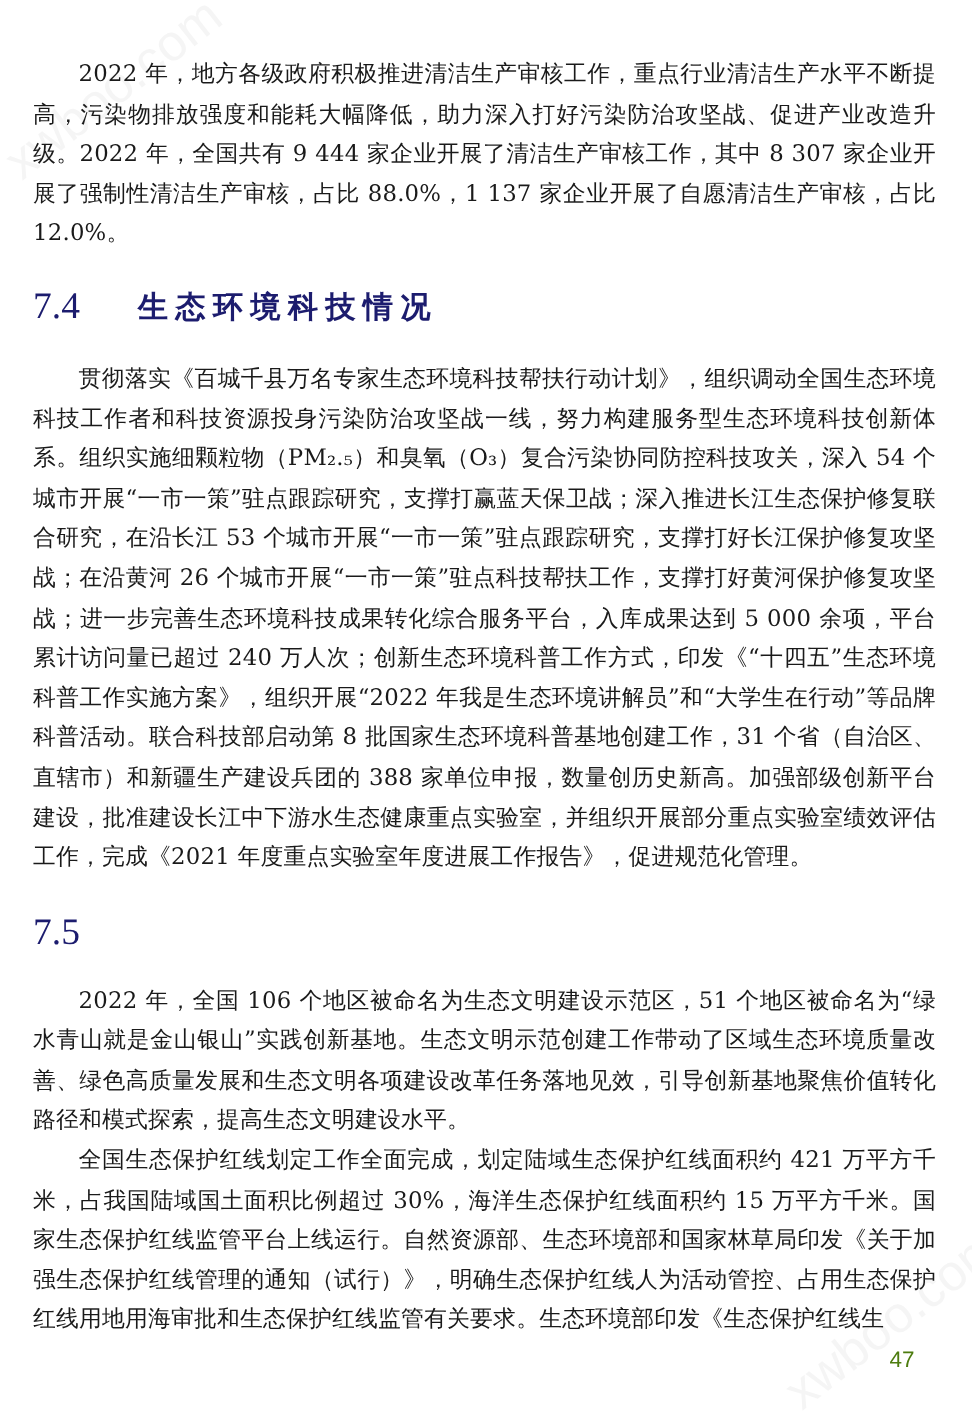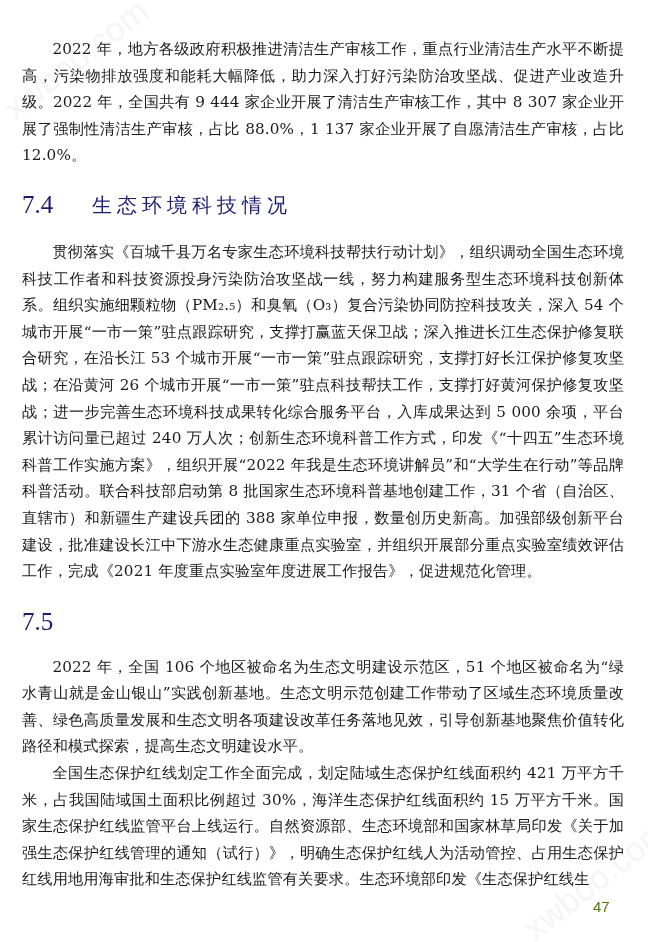--- a/index.html
+++ b/index.html
@@ -24,34 +24,34 @@
     .para {
       margin: 0;
       font-size: 15.2px;
       line-height: 26.6px;
       text-indent: 2em;
       text-align: justify;
       letter-spacing: 0.15px;
     }
     .heading {
       display: flex;
-      align-items: flex-end;
+      align-items: center;
       margin: 0;
       color: #1c1c6e;
       font-weight: normal;
     }
     .heading .num {
       font-family: "Liberation Serif", serif;
       font-size: 25px;
       width: 70px;
       display: inline-block;
     }
     .heading .title {
       font-family: "DejaVu Sans", sans-serif;
-      font-weight: normal;
+      font-weight: bold;
       font-size: 20px;
       letter-spacing: 5px;
     }
     #h74 { margin-top: 22px; margin-bottom: 20px; }
     #h75 { margin-top: 23px; margin-bottom: 18px; gap: 48px; }
     .page-number {
       position: absolute;
       left: 593px;
       top: 898px;
       font-family: "Liberation Sans", sans-serif;

